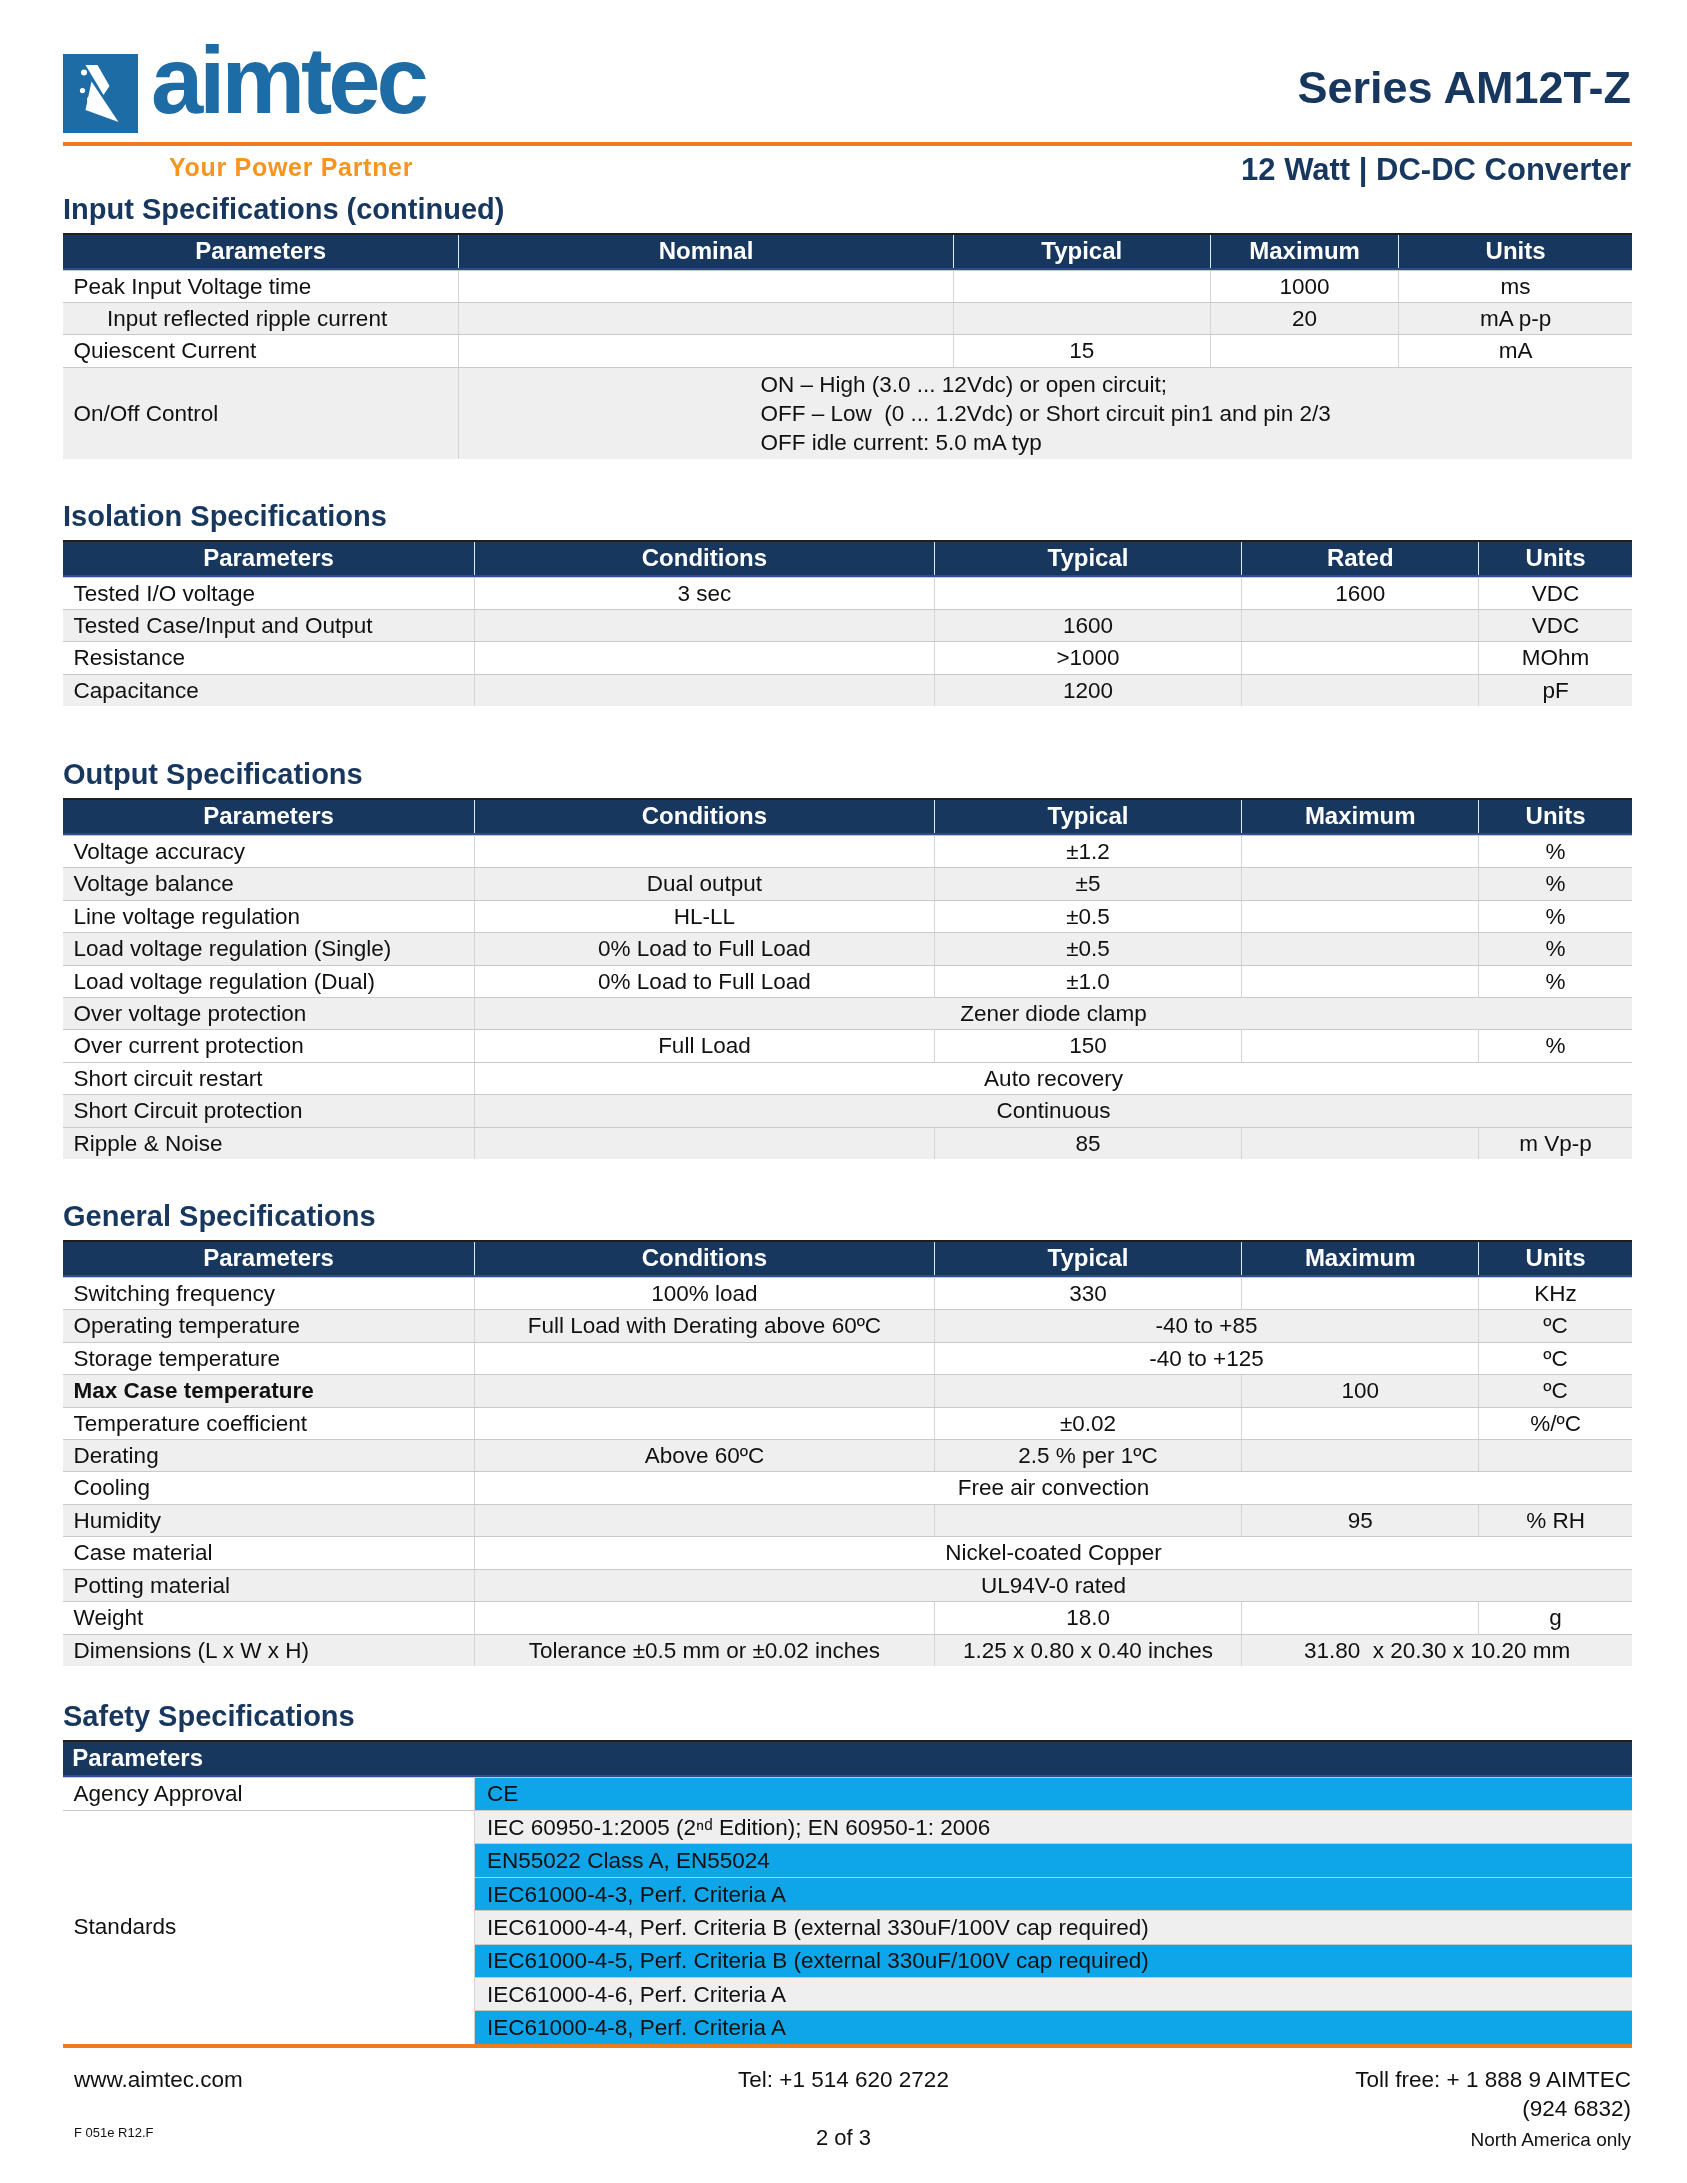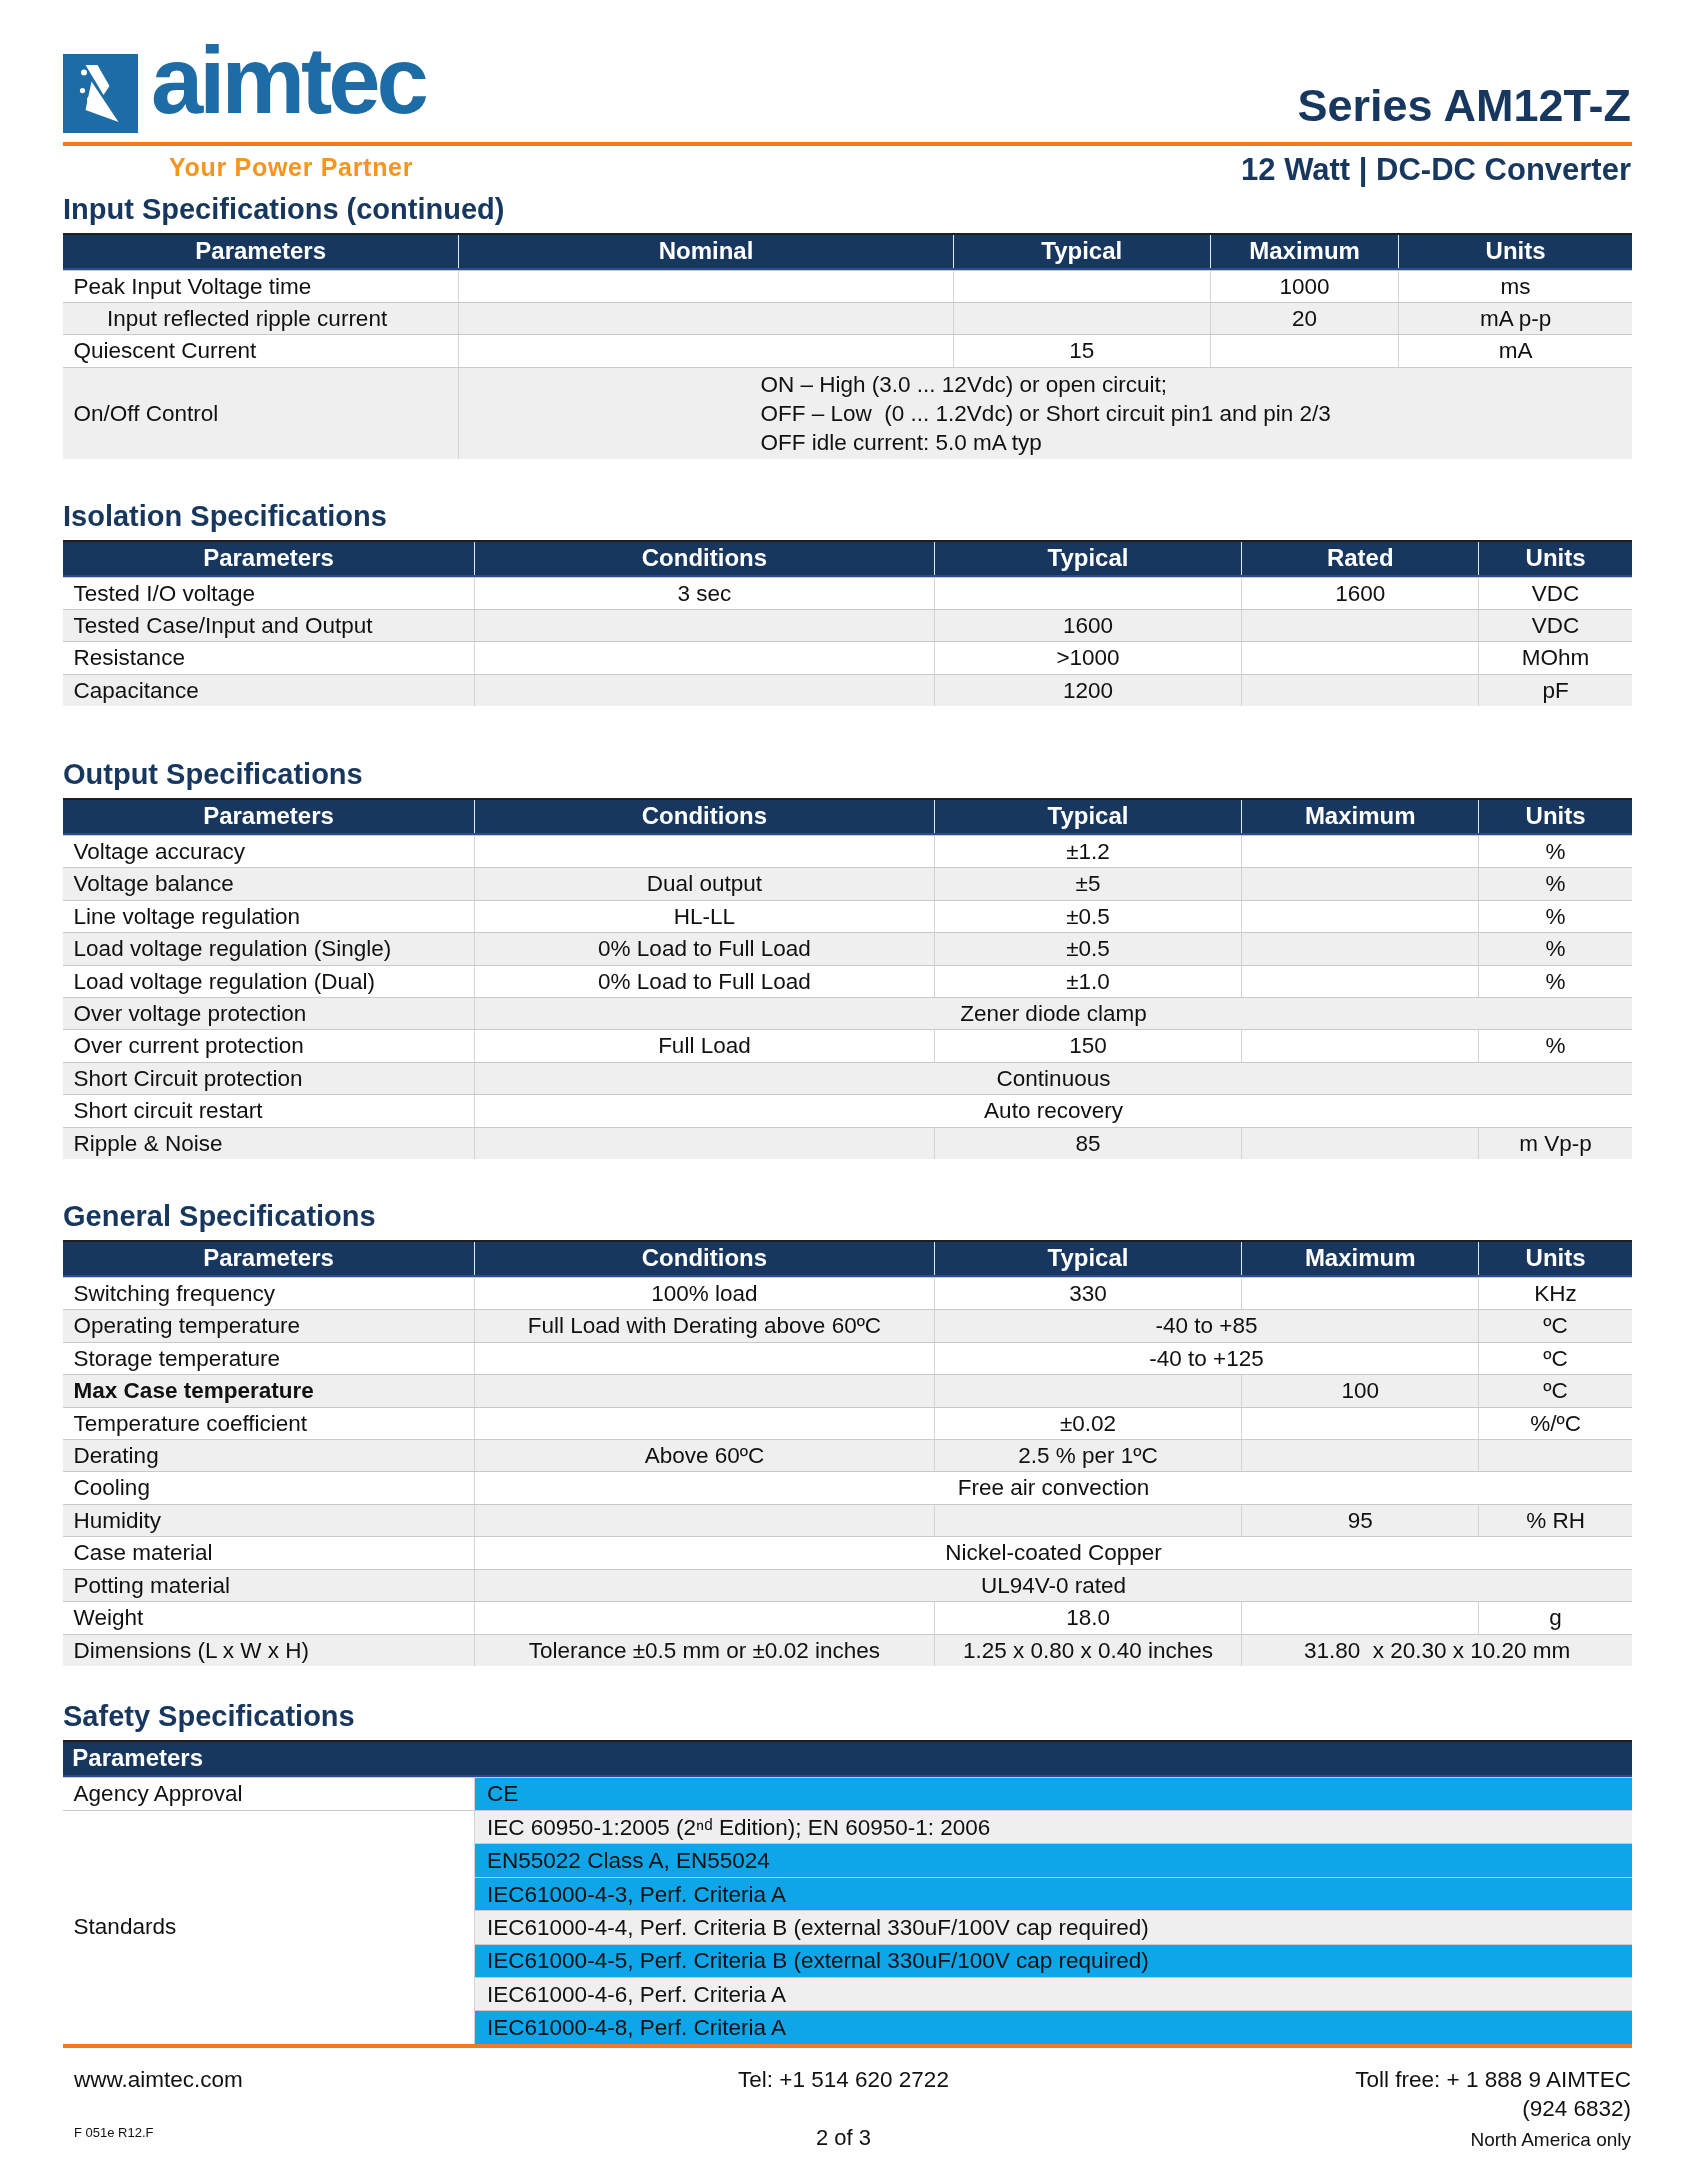--- a/index.html
+++ b/index.html
@@ -12,21 +12,21 @@
     --stripe:#EFEFEF; --grid:#c9c9c9;
   }
   
   .logo-square { position:absolute; left:63px; top:54px; width:75px; height:79px; background:var(--logoblue); }
   .logo-square svg { width:100%; height:100%; display:block; }
   .logo-text { position:absolute; left:151px; top:34px; font-size:94px; font-weight:bold;
     color:var(--logoblue); letter-spacing:-4px; line-height:1; }
   .orange-rule { position:absolute; left:63px; width:1569px; top:142px; height:4px; background:var(--orange); }
   .tagline { position:absolute; left:169px; top:153px; font-size:25px; font-weight:bold;
     color:var(--tagline); letter-spacing:0.7px; }
-  .series-title { position:absolute; right:56px; top:80px; font-size:45px; font-weight:bold;
+  .series-title { position:absolute; right:56px; top:62px; font-size:45px; font-weight:bold;
     color:var(--navy); letter-spacing:0px; }
   .series-subtitle { position:absolute; right:56px; top:152px; font-size:31px; font-weight:bold; color:var(--navy); }
 
   
   .main { position:absolute; left:63px; top:193px; width:1569px; }
   section.sec1 { margin-top:0; }
   section.sec2 { margin-top:41px; }
   section.sec3 { margin-top:52px; }
   section.sec4 { margin-top:41px; }
   section.sec5 { margin-top:34px; }
@@ -226,27 +226,27 @@
           <div class="td first" style="width: 26.2%;">Over voltage protection</div>
           <div class="td" style="width: 73.8%;">Zener diode clamp</div>
         </div>
         <div class="trow">
           <div class="td first" style="width: 26.2%;">Over current protection</div>
           <div class="td" style="width: 29.3%;">Full Load</div>
           <div class="td" style="width: 19.6%;">150</div>
           <div class="td" style="width: 15.1%;"></div>
           <div class="td" style="width: 9.8%;">%</div>
         </div>
+        <div class="trow">
+          <div class="td first" style="width: 26.2%;">Short circuit restart</div>
+          <div class="td" style="width: 73.8%;">Auto recovery</div>
+        </div>
         <div class="trow stripe">
           <div class="td first" style="width: 26.2%;">Short Circuit protection</div>
           <div class="td" style="width: 73.8%;">Continuous</div>
-        </div>
-        <div class="trow">
-          <div class="td first" style="width: 26.2%;">Short circuit restart</div>
-          <div class="td" style="width: 73.8%;">Auto recovery</div>
         </div>
         <div class="trow stripe">
           <div class="td first" style="width: 26.2%;">Ripple &amp; Noise</div>
           <div class="td" style="width: 29.3%;"></div>
           <div class="td" style="width: 19.6%;">85</div>
           <div class="td" style="width: 15.1%;"></div>
           <div class="td" style="width: 9.8%;">m Vp-p</div>
         </div>
       </div>
   </section>

